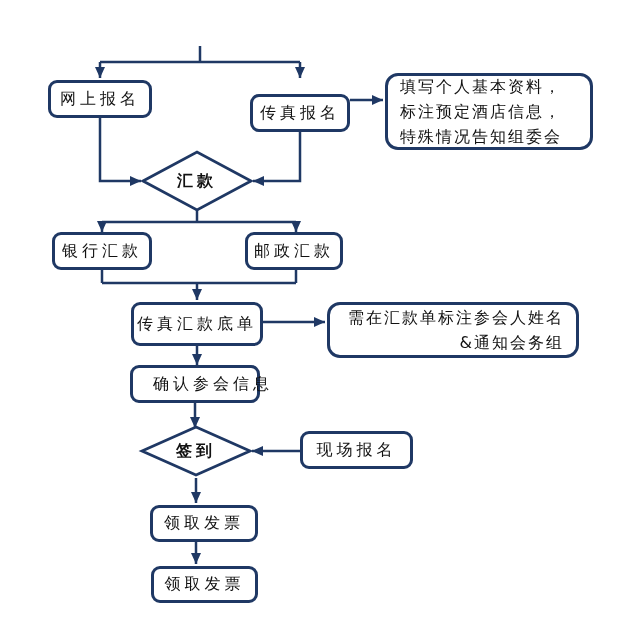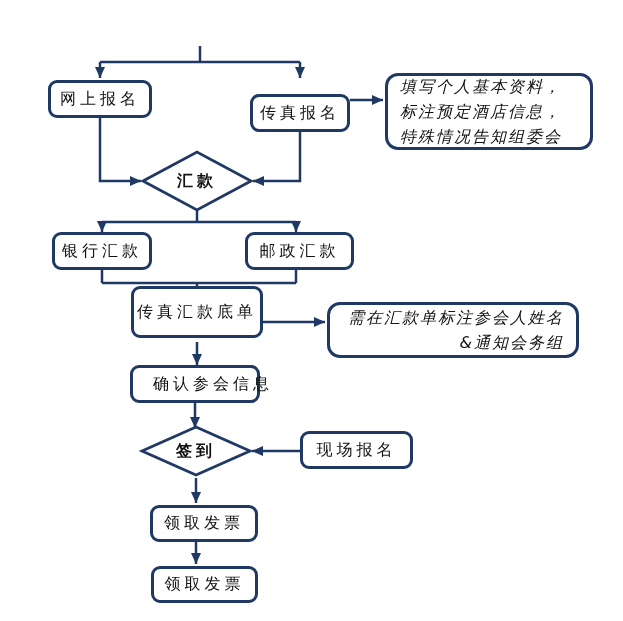--- a/index.html
+++ b/index.html
@@ -36,21 +36,21 @@
     box-sizing:border-box;
     background:#fff;
     border:3px solid var(--line);
     border-radius:13px;
     display:flex;flex-direction:column;justify-content:center;
     font-size:16px;letter-spacing:2px;
     line-height:25px;
     padding:4px 12px;
     z-index:2;
   }
-  .note div{white-space:nowrap;font-style:italic;}
+  .note div{white-space:nowrap;}
   .note.center{align-items:flex-end;text-align:center;}
   .dlabel{
     position:absolute;
     display:flex;align-items:center;justify-content:center;
     font-size:16px;letter-spacing:4px;
     white-space:nowrap;
     z-index:3;
     font-weight:bold;
   }
 </style>
@@ -110,23 +110,23 @@
   <div class="note" style="left:385px;top:73px;width:208px;height:77px;">
     <div>填写个人基本资料，</div>
     <div>标注预定酒店信息，</div>
     <div>特殊情况告知组委会</div>
   </div>
 
   <div class="dlabel" style="left:143px;top:152px;width:108px;height:58px;">汇款</div>
 
   <div class="node" style="left:52px;top:232px;width:100px;height:38px;">银行汇款</div>
 
-  <div class="node" style="left:245px;top:232px;width:109px;height:38px;">邮政汇款</div>
+  <div class="node" style="left:245px;top:232px;width:98px;height:38px;">邮政汇款</div>
 
-  <div class="node" style="left:131px;top:286px;width:132px;height:52px;">传真汇款底单</div>
+  <div class="node" style="left:131px;top:302px;width:132px;height:44px;">传真汇款底单</div>
 
   <div class="note center" style="left:327px;top:302px;width:252px;height:56px;">
     <div>需在汇款单标注参会人姓名</div>
     <div>&amp;通知会务组</div>
   </div>
 
   <div class="node" style="left:130px;top:365px;width:130px;height:38px;padding-left:36px;">确认参会信息</div>
 
   <div class="dlabel" style="left:142px;top:427px;width:108px;height:48px;">签到</div>
 

